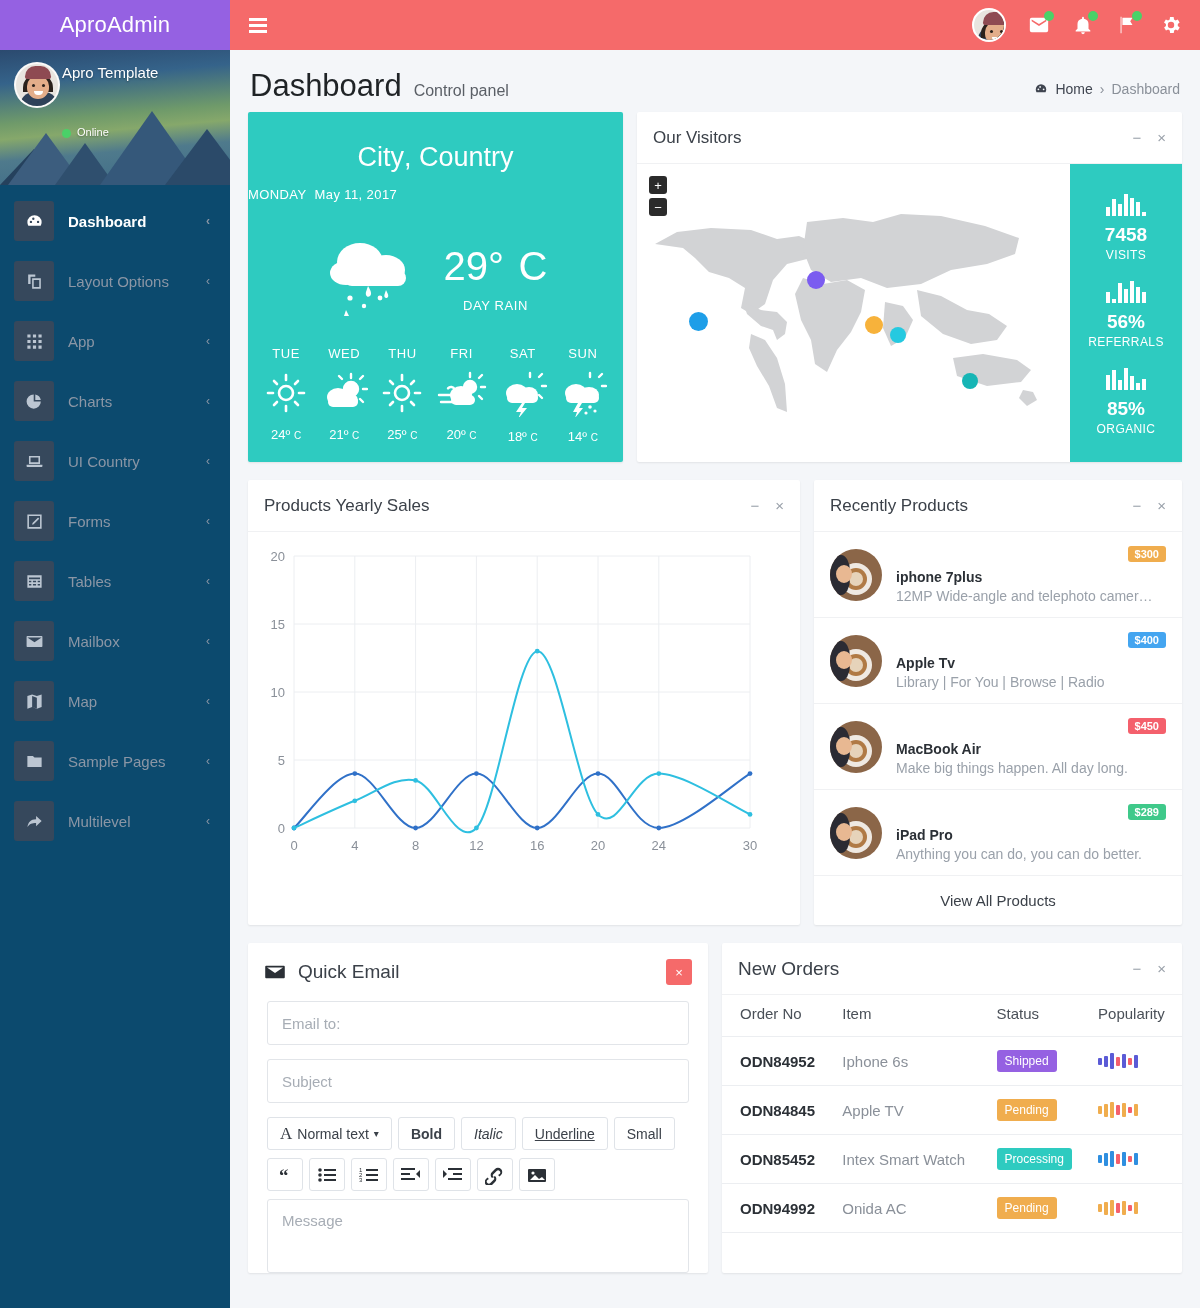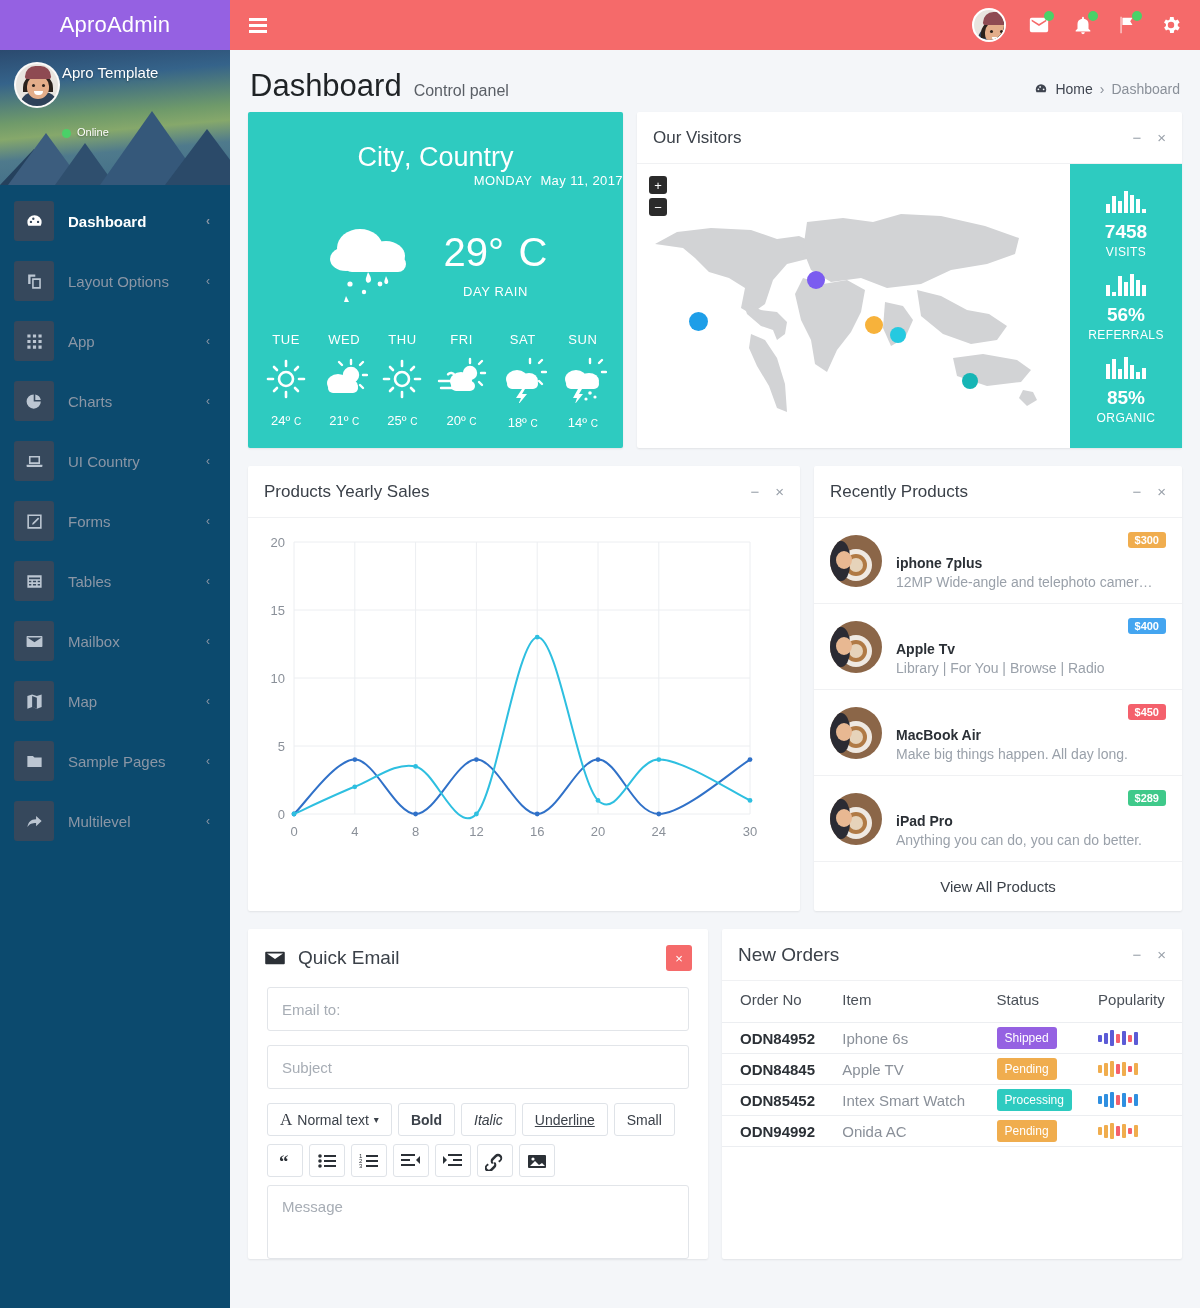--- a/index.html
+++ b/index.html
@@ -123,21 +123,21 @@
     border-bottom: 1px solid #f0f1f3;
   }
   .panel-title { font-size: 17px; color: #3b4149; }
   .panel-tools { margin-left: auto; display: flex; align-items: center; gap: 16px; }
   .tool { color: #9aa1aa; font-size: 15px; cursor: pointer; line-height: 1; }
 
   
   #weather { width: 375px; background: #2ecbc0; color: #fff; padding: 30px 0 18px 0; }
   #w-city { text-align: center; font-size: 27px; font-weight: 300; }
   #w-city b { font-weight: 500; }
-  #w-date { text-align: right; font-size: 13px; letter-spacing: .4px; }
+  #w-date { text-align: left; font-size: 13px; margin-top: 14px; letter-spacing: .4px; }
   #w-main { display: flex; align-items: center; justify-content: center; gap: 10px; margin-top: 26px; }
   #w-temp { font-size: 52px; font-weight: 300; line-height: 1; }
   #w-temp span { font-size: 40px; }
   #w-cond { text-align: center; font-size: 13px; letter-spacing: .6px; margin-top: 10px; }
   #w-week { display: flex; justify-content: space-around; margin-top: 26px; padding: 0 10px; }
   .w-day { text-align: center; }
   .w-dname { font-size: 13px; letter-spacing: .6px; margin-bottom: 10px; }
   .w-dtemp { font-size: 13px; margin-top: 8px; }
   .w-dtemp small { font-size: 10px; }
 
@@ -226,21 +226,21 @@
 
   
   #orders { width: 460px; }
   #ord-table { width: 100%; border-collapse: collapse; }
   #ord-table th {
     text-align: left; font-size: 15px; font-weight: 400; color: #4a5058;
     padding: 10px 8px 14px 8px; border-bottom: 1px solid #eceef1;
   }
   #ord-table th:first-child { padding-left: 18px; }
   #ord-table td {
-    font-size: 15px; color: #8a9099; padding: 4px 8px;
+    font-size: 15px; color: #8a9099; padding: 13px 8px;
     border-bottom: 1px solid #eceef1; vertical-align: middle;
   }
   #ord-table td:first-child { padding-left: 18px; color: #2b3036; font-weight: 700; }
   .st-badge {
     display: inline-block; color: #fff; font-size: 12px; padding: 4px 8px;
     border-radius: 3px;
   }
   .pop { display: flex; align-items: center; gap: 2px; height: 20px; }
   .pop i { display: block; width: 4px; border-radius: 1px; }
 </style>

